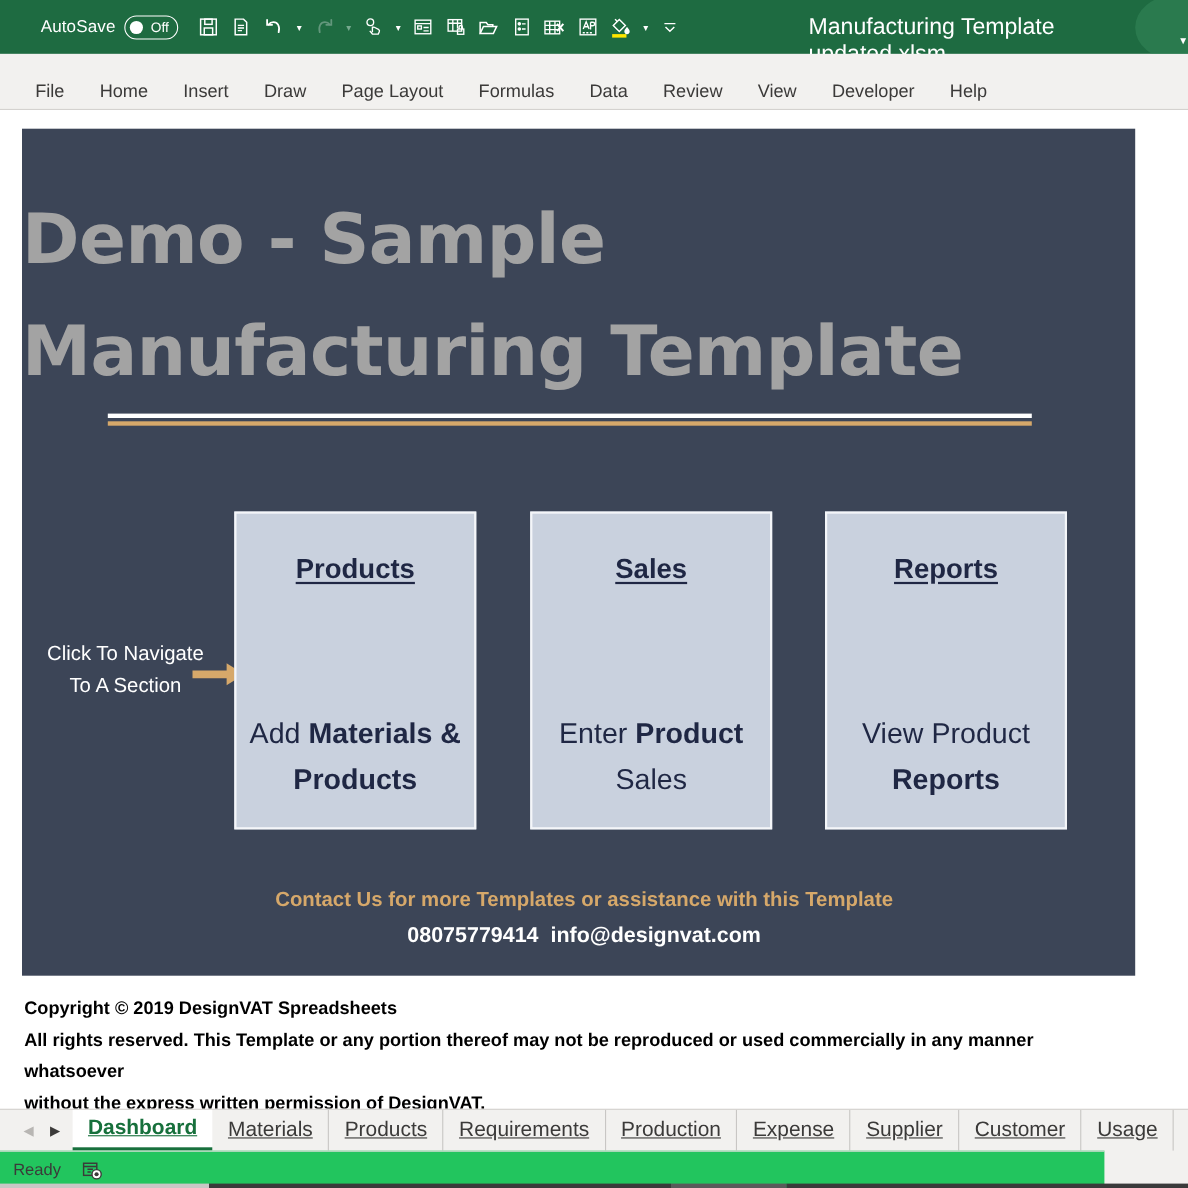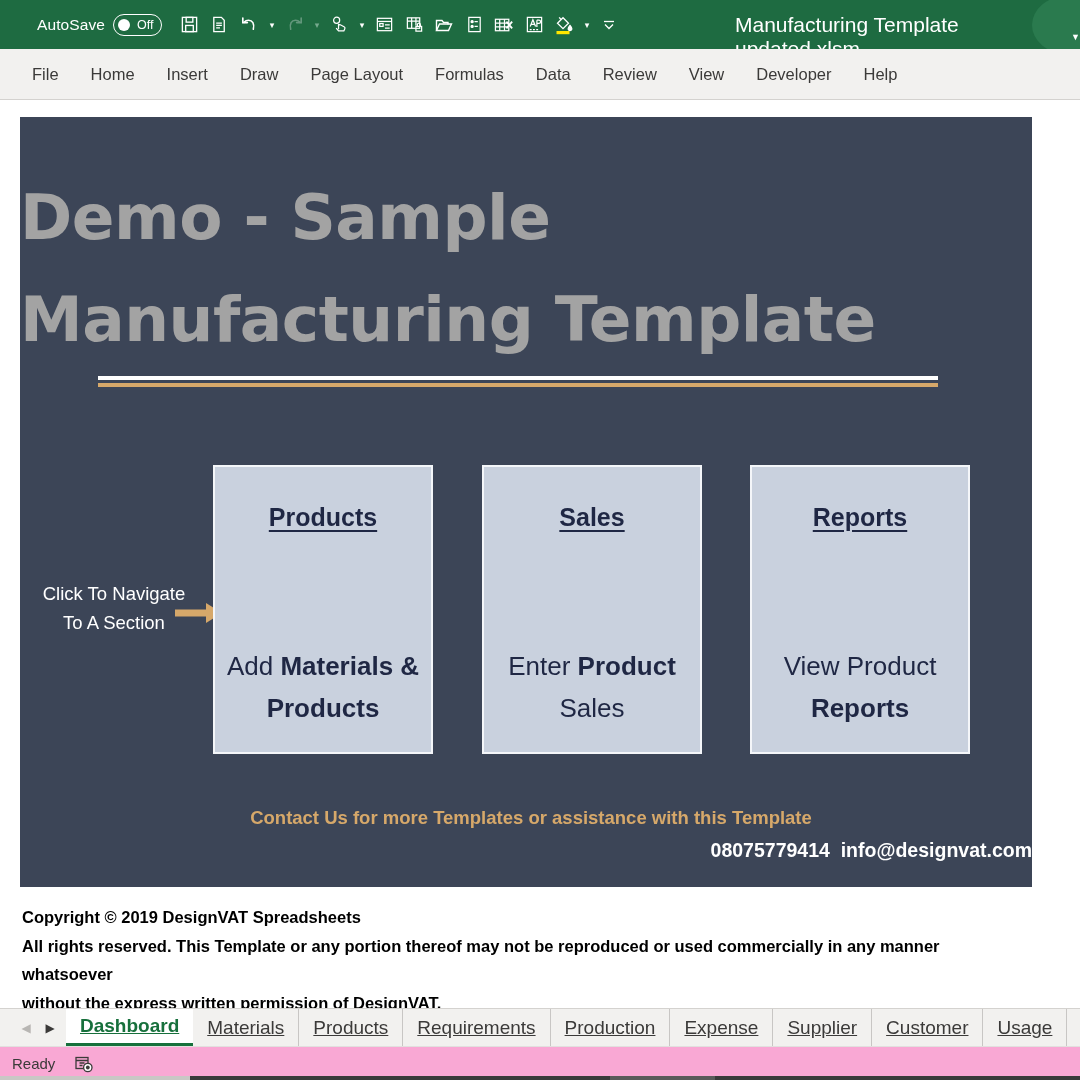--- a/index.html
+++ b/index.html
@@ -97,21 +97,21 @@
   .doc-title-chev { color: #ffffff; font-size: 9px; }
 
   
   .ribbon {
     position: absolute;
     top: 49px; left: 0;
     width: 1080px; height: 51px;
     background: #f2f1ef;
     border-bottom: 1px solid #d4d2cf;
     display: flex;
-    align-items: center;
+    align-items: flex-end;
     padding-left: 16px;
   }
   .ribbon-tab {
     font-size: 16.5px;
     color: #3b3a39;
     padding: 6px 16px;
     white-space: nowrap;
   }
 
   
@@ -221,21 +221,20 @@
     font-weight: bold;
     font-size: 18.5px;
     padding-left: 10px;
   }
   .contact-2 {
     top: 722px;
     color: #ffffff;
     font-weight: bold;
     font-size: 19.5px;
     padding-left: 10px;
-    text-align: right;
   }
 
   
   .copyright {
     position: absolute;
     left: 22px; top: 803px;
     width: 1010px;
     color: #000000;
     font-weight: bold;
     font-size: 16.5px;
@@ -287,22 +286,22 @@
     color: #17703c;
     font-weight: bold;
     border-right: none;
     border-bottom: 3px solid #17703c;
   }
 
   
   .statusbar {
     position: absolute;
     top: 1046px; left: 0;
-    width: 1080px; height: 34px;
-    background: #f9a8d4;
+    width: 1004px; height: 34px;
+    background: #22c55e;
     border-top: 1px solid #e2e0de;
     display: flex;
     align-items: center;
     gap: 18px;
     padding-left: 12px;
   }
   .status-text {
     font-size: 15px;
     color: #3b3a39;
   }

